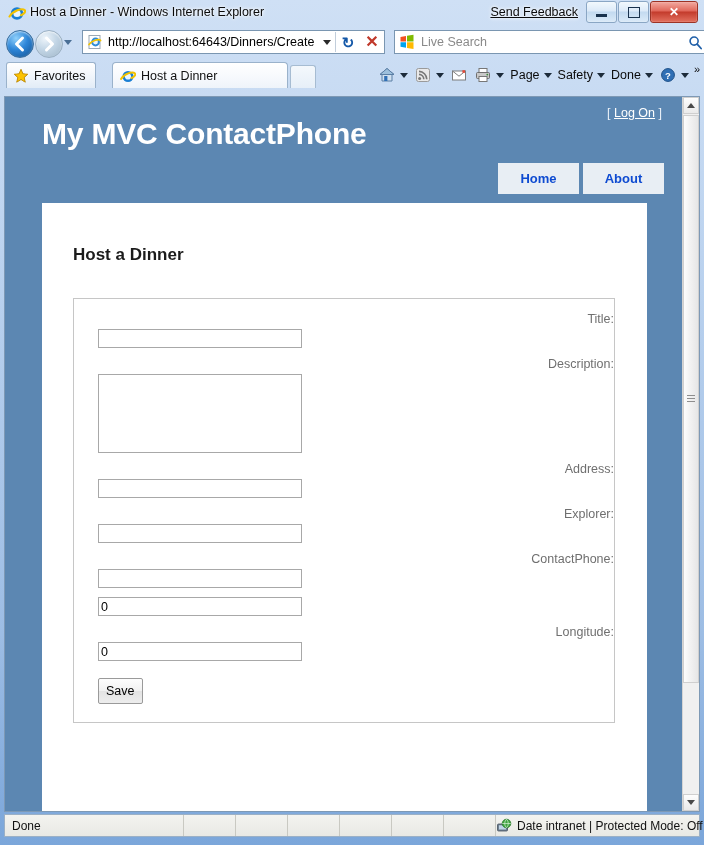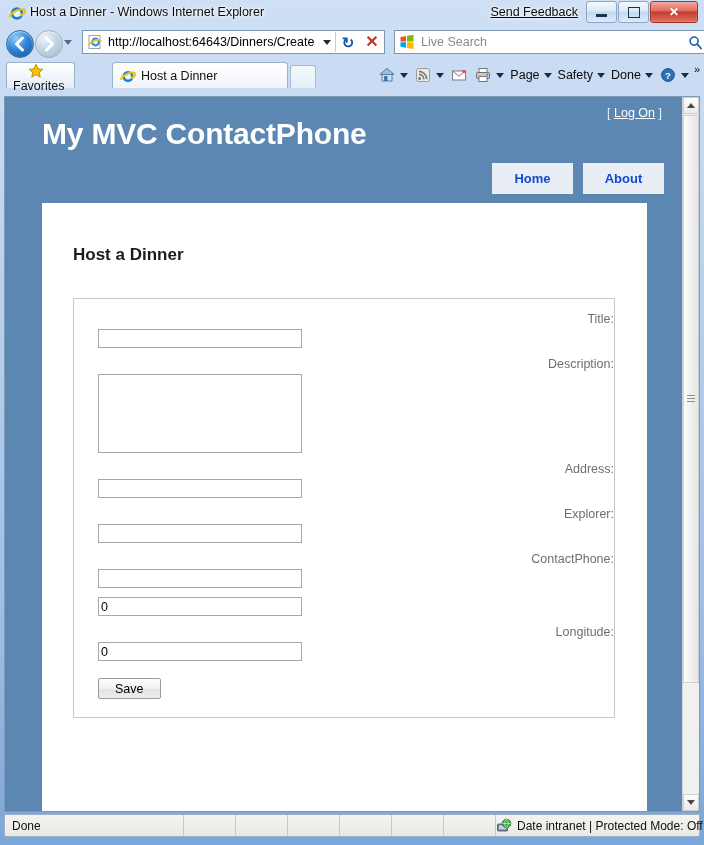--- a/index.html
+++ b/index.html
@@ -221,21 +221,20 @@
     position: absolute;
     left: 6px; top: 2px;
     height: 26px;
     padding: 0 10px 0 6px;
     display: flex; align-items: center;
     background: linear-gradient(to bottom, #ffffff 0%, #f0f5fb 55%, #e2ecf7 100%);
     border: 1px solid #9ab2cb;
     border-bottom: none;
     border-radius: 3px 3px 0 0;
     box-sizing: border-box;
-    flex-direction: column;
   }
   #fav-star { width: 16px; height: 16px; margin-right: 5px; }
   #favorites-label { font-size: 12.5px; color: #111; }
   #tab-host {
     position: absolute;
     left: 112px; top: 2px;
     width: 176px; height: 26px;
     display: flex; align-items: center;
     padding-left: 7px;
     background: linear-gradient(to bottom, #ffffff 0%, #f6f9fd 60%, #eef4fa 100%);
@@ -324,21 +323,21 @@
     white-space: nowrap;
   }
   #login-display a {
     color: #ffffff;
     text-decoration: underline;
   }
   #main-menu {
     position: absolute;
     right: 20px; top: 66px;
     display: flex;
-    gap: 10px;
+    gap: 4px;
   }
   .menu-tab {
     width: 81px;
     height: 31px;
     background: #e8eef4;
     display: flex;
     align-items: center;
     justify-content: center;
     font-size: 13px;
     font-weight: bold;
@@ -397,22 +396,22 @@
     font-family: "Liberation Sans", sans-serif;
     font-size: 12.5px;
     color: #000;
     padding: 1px 2px;
     resize: none;
     outline: none;
   }
   #save-button {
     margin-top: 8px;
     min-width: 41px;
-    height: 21px;
-    padding: 0 16px;
+    height: 26px;
+    padding: 0 7px;
     font-family: "Liberation Sans", sans-serif;
     font-size: 12.5px;
     color: #000;
     background: linear-gradient(to bottom, #fdfdfd 0%, #f1f1f1 50%, #e3e3e3 51%, #ededed 100%);
     border: 1px solid #9a9a9a;
     border-radius: 2px;
     cursor: pointer;
   }
 
   

